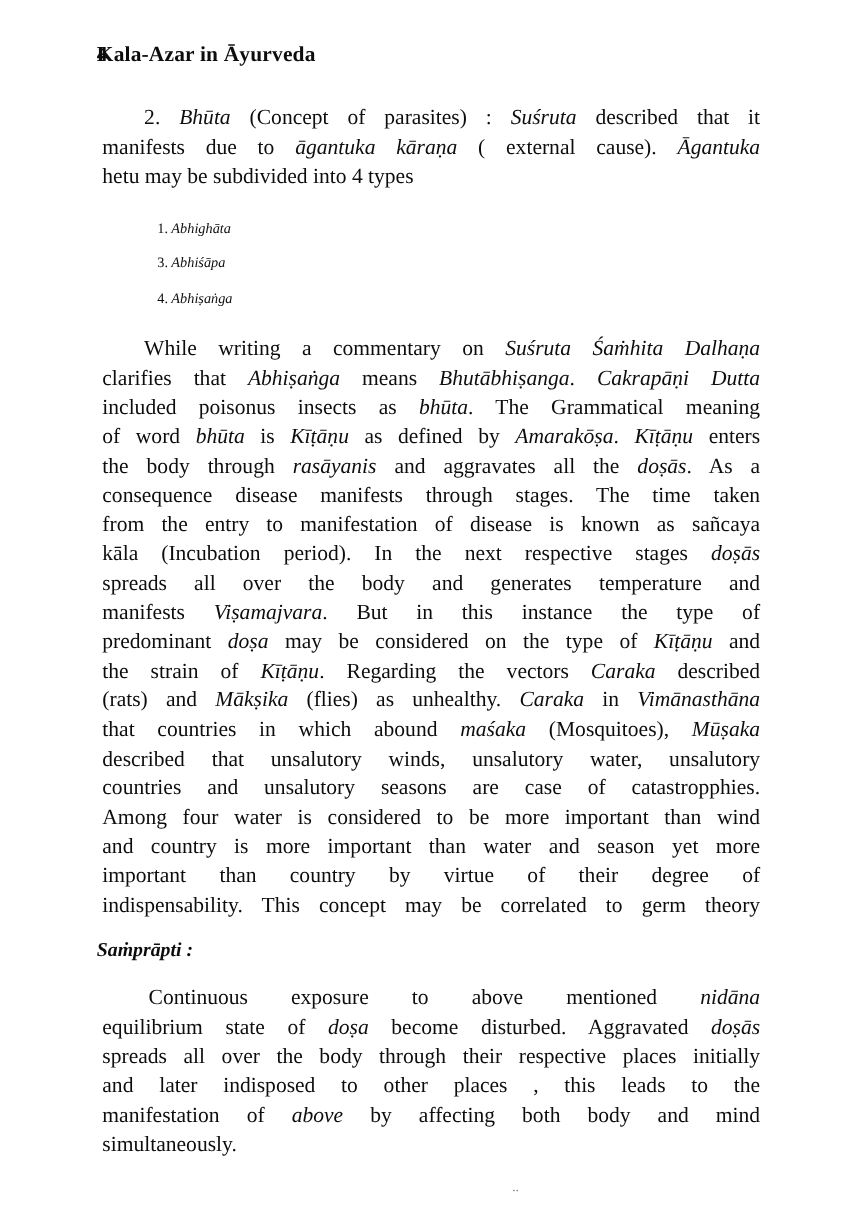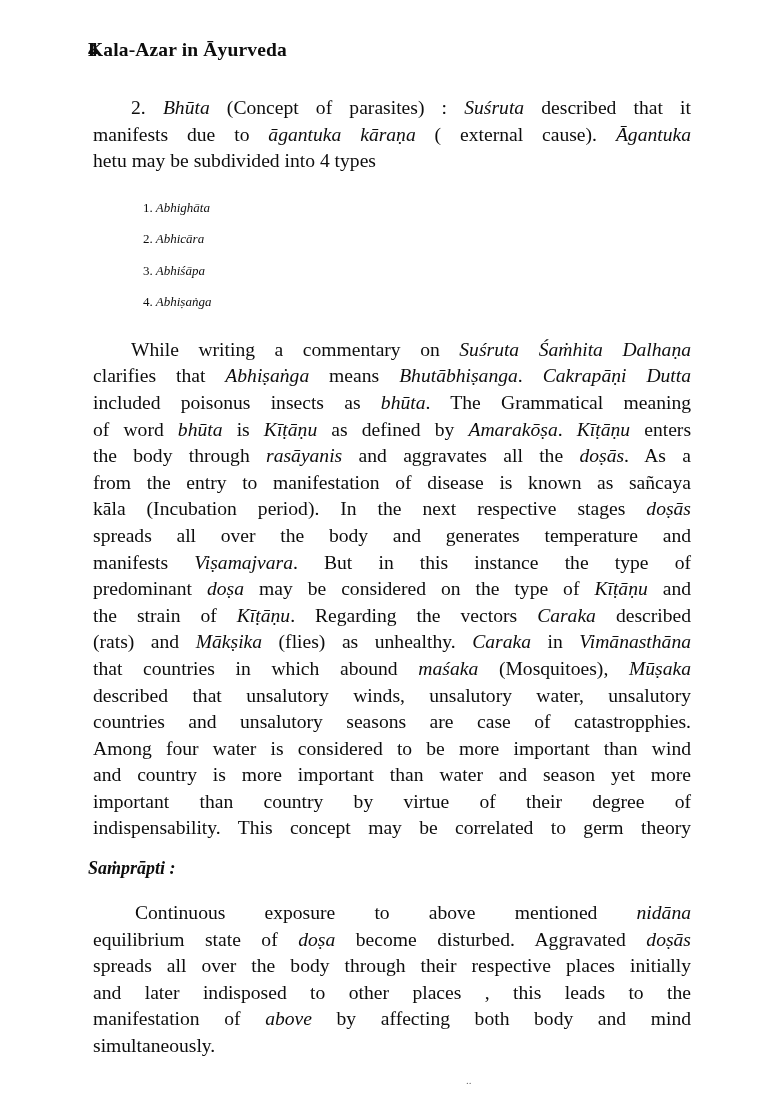--- a/index.html
+++ b/index.html
@@ -131,33 +131,33 @@
     <div class="para">
       <span class="ln j" style="text-indent: 38px;"><span>2. <i>Bhūta</i> (Concept of parasites) : <i>Suśruta</i> described that it</span></span>
       <span class="ln j"><span>manifests due to <i>āgantuka kāraṇa</i> ( external cause). <i>Āgantuka</i></span></span>
       <span class="ln last"><span>hetu may be subdivided into 4 types</span></span>
     </div>
 
     <div class="gap-2"></div>
 
     <ul class="numlist">
       <li><span class="num">1.</span> <span>Abhighāta</span></li>
-      <li><span class="num">2.</span> <span>Abhicāra</span></li>
       <li><span class="num">3.</span> <span>Abhiśāpa</span></li>
       <li><span class="num">4.</span> <span>Abhiṣaṅga</span></li>
     </ul>
 
     <div class="gap-3"></div>
 
     <div class="para">
       <span class="ln j" style="text-indent: 38px;"><span>While writing a commentary on <i>Suśruta Śaṁhita Dalhaṇa</i></span></span>
       <span class="ln j"><span>clarifies that <i>Abhiṣaṅga</i> means <i>Bhutābhiṣanga</i>. <i>Cakrapāṇi Dutta</i></span></span>
       <span class="ln j"><span>included poisonus insects as <i>bhūta</i>. The Grammatical meaning</span></span>
       <span class="ln j"><span>of word <i>bhūta</i> is <i>Kīṭāṇu</i> as defined by <i>Amarakōṣa</i>. <i>Kīṭāṇu</i> enters</span></span>
       <span class="ln j"><span>the body through <i>rasāyanis</i> and aggravates all the <i>doṣās</i>. As a</span></span>
+      <span class="ln j"><span>consequence disease manifests through stages. The time taken</span></span>
       <span class="ln j"><span>from the entry to manifestation of disease is known as sañcaya</span></span>
       <span class="ln j"><span>kāla (Incubation period). In the next respective stages <i>doṣās</i></span></span>
       <span class="ln j"><span>spreads all over the body and generates temperature and</span></span>
       <span class="ln j"><span>manifests <i>Viṣamajvara</i>. But in this instance the type of</span></span>
       <span class="ln j"><span>predominant <i>doṣa</i> may be considered on the type of <i>Kīṭāṇu</i> and</span></span>
       <span class="ln j"><span>the strain of <i>Kīṭāṇu</i>. Regarding the vectors <i>Caraka</i> described</span></span>
       <span class="ln j"><span>(rats) and <i>Mākṣika</i> (flies) as unhealthy. <i>Caraka</i> in <i>Vimānasthāna</i></span></span>
       <span class="ln j"><span>that countries in which abound <i>maśaka</i> (Mosquitoes), <i>Mūṣaka</i></span></span>
       <span class="ln j"><span>described that unsalutory winds, unsalutory water, unsalutory</span></span>
       <span class="ln j"><span>countries and unsalutory seasons are case of catastropphies.</span></span>

